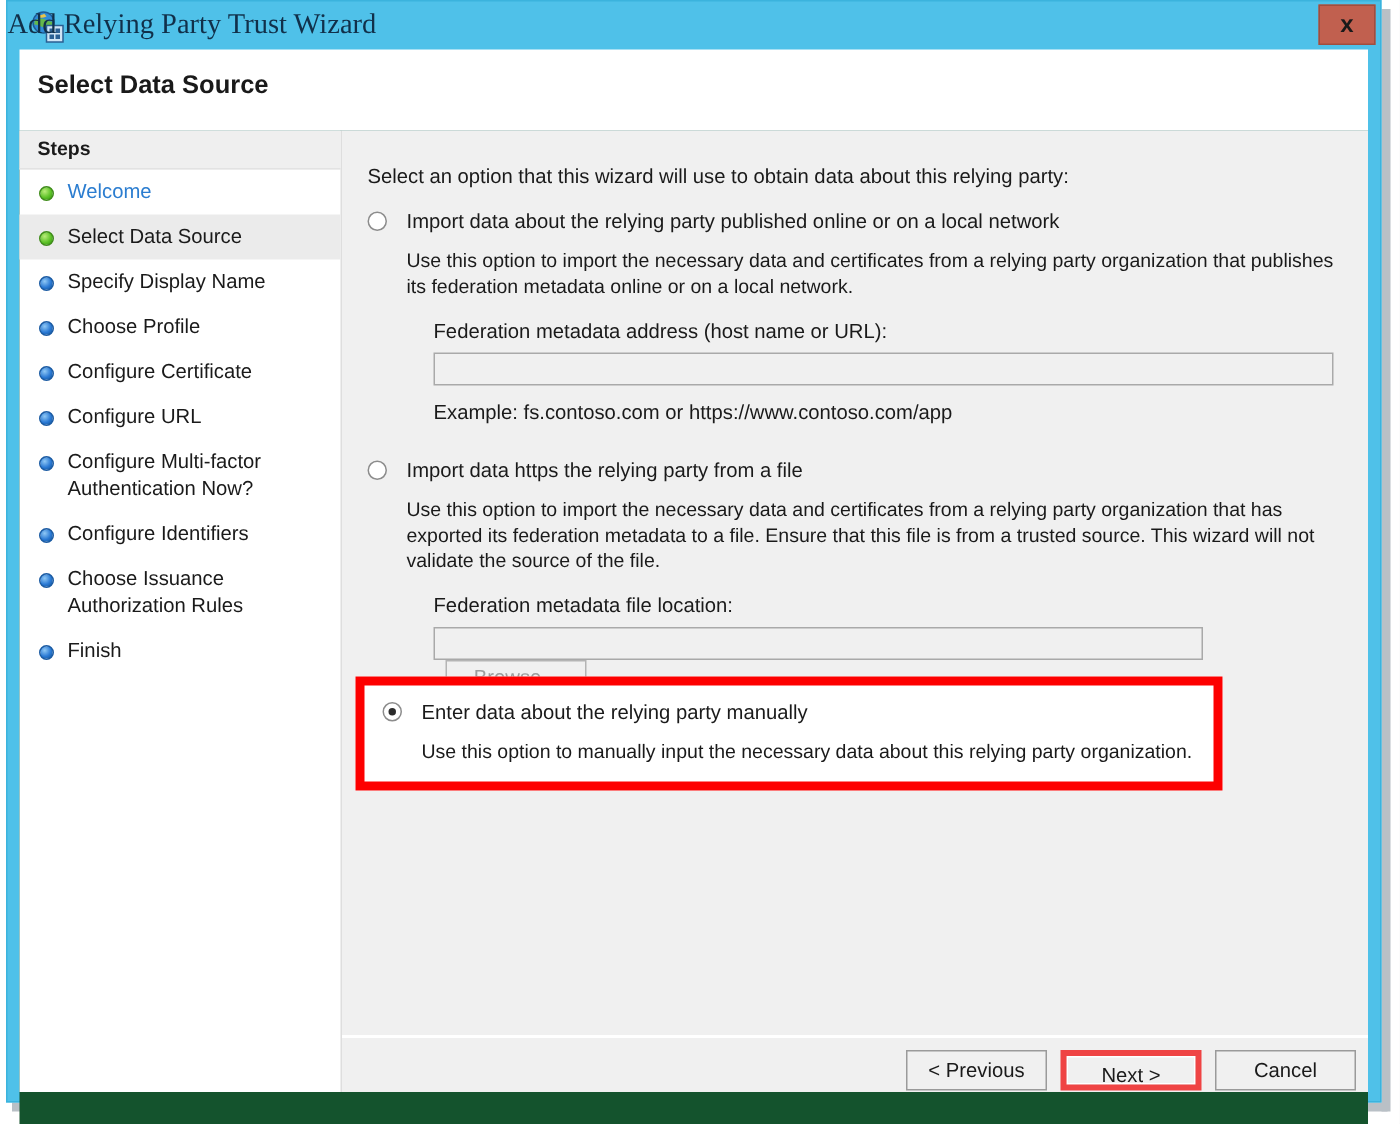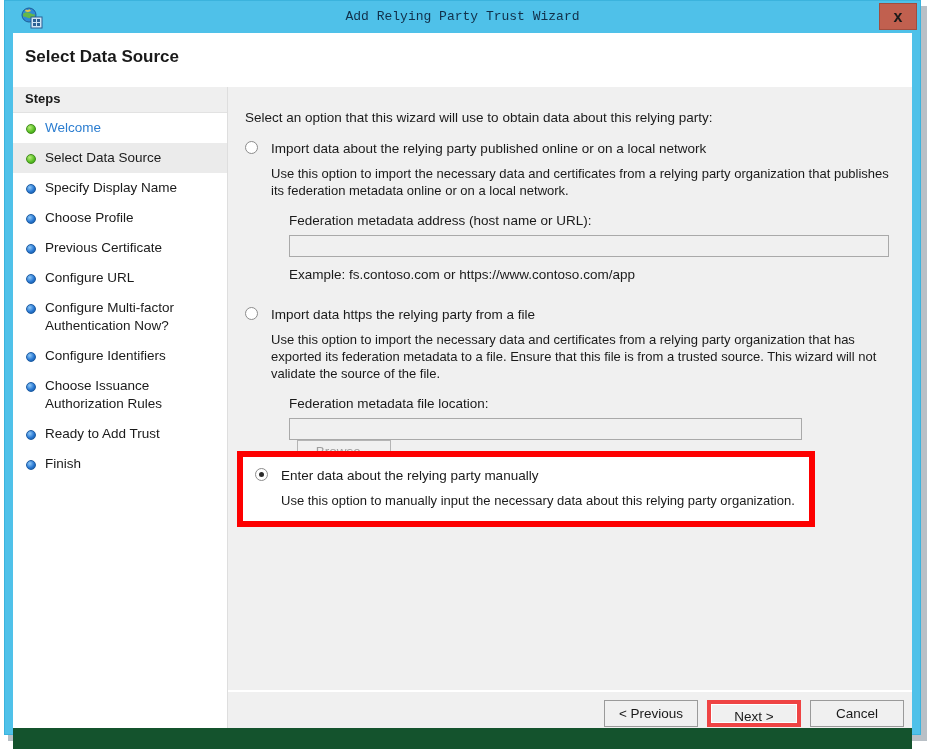--- a/index.html
+++ b/index.html
@@ -57,24 +57,24 @@
     width: 22px;
     height: 22px;
   }
   .title-text {
     position: absolute;
     left: 0;
     top: 0;
     width: 915px;
     height: 32px;
     line-height: 32px;
-    text-align: center;
-    font-size: 13px;
+    text-align: left;
+    font-size: 19px;
     color: #11304a;
-    font-family: Liberation Mono, monospace;
+    font-family: Liberation Serif, serif;
   }
   .close-button {
     position: absolute;
     right: 3px;
     top: 2px;
     width: 38px;
     height: 27px;
     background: #c1604f;
     border: 1px solid #a04e3f;
     box-sizing: border-box;
@@ -397,21 +397,21 @@
           <span class="step-label">Specify Display Name</span>
         </div>
 
         <div class="step">
           <span class="step-bullet bullet-blue"></span>
           <span class="step-label">Choose Profile</span>
         </div>
 
         <div class="step">
           <span class="step-bullet bullet-blue"></span>
-          <span class="step-label">Previous Certificate</span>
+          <span class="step-label">Configure Certificate</span>
         </div>
 
         <div class="step">
           <span class="step-bullet bullet-blue"></span>
           <span class="step-label">Configure URL</span>
         </div>
 
         <div class="step">
           <span class="step-bullet bullet-blue"></span>
           <span class="step-label">Configure Multi-factor Authentication Now?</span>
@@ -420,24 +420,20 @@
         <div class="step">
           <span class="step-bullet bullet-blue"></span>
           <span class="step-label">Configure Identifiers</span>
         </div>
 
         <div class="step">
           <span class="step-bullet bullet-blue"></span>
           <span class="step-label">Choose Issuance Authorization Rules</span>
         </div>
 
-        <div class="step">
-          <span class="step-bullet bullet-blue"></span>
-          <span class="step-label">Ready to Add Trust</span>
-        </div>
 
         <div class="step">
           <span class="step-bullet bullet-blue"></span>
           <span class="step-label">Finish</span>
         </div>
 
       </div>
     </div>
 
     <div class="main">

